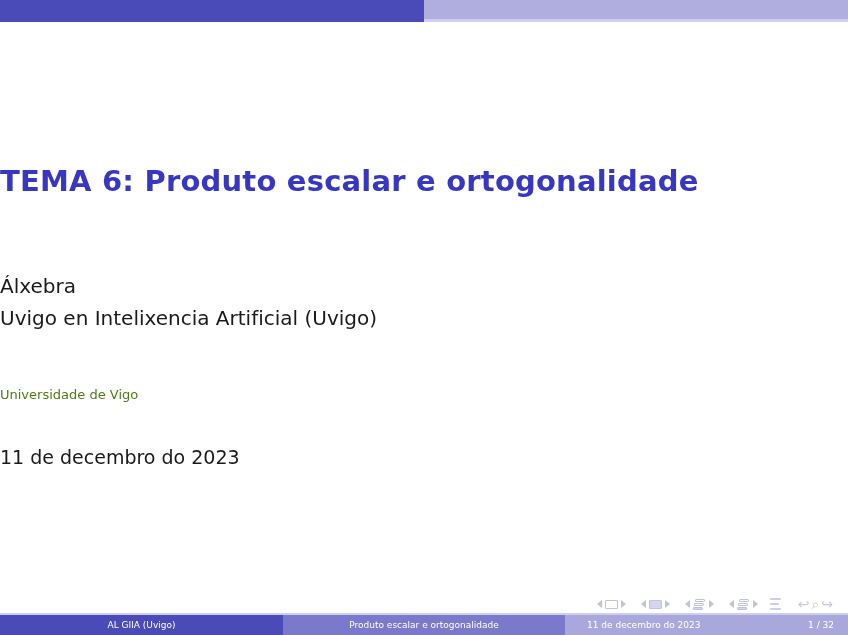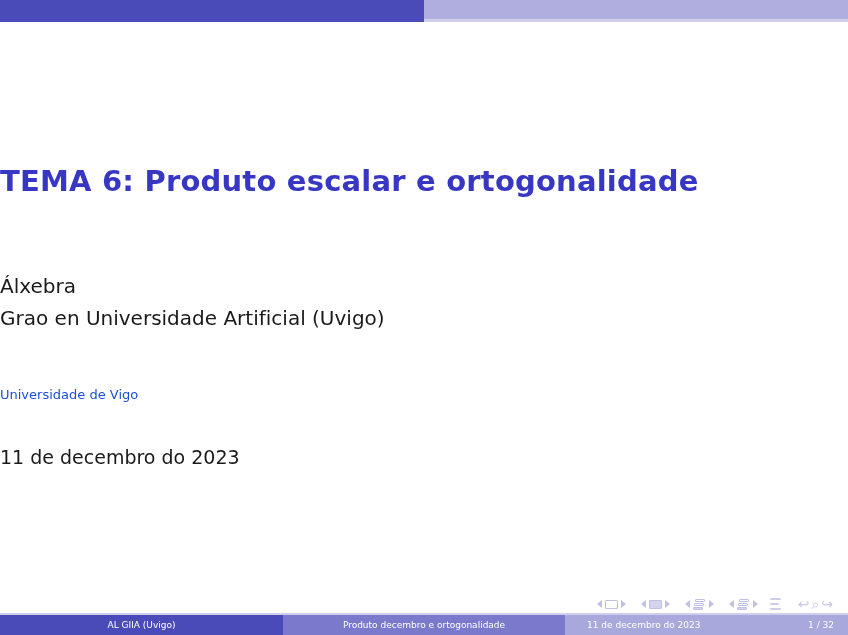--- a/index.html
+++ b/index.html
@@ -95,21 +95,21 @@
     font-weight: normal;
   }
 
   .institute {
     position: absolute;
     top: 365px;
     left: 0;
     width: 848px;
     font-family: "DejaVu Sans", sans-serif;
     font-size: 13px;
-    color: #1d4ed8;
+    color: #4d7c0f;
   }
 
   .date-line {
     position: absolute;
     top: 424px;
     left: 0;
     width: 848px;
     font-family: "DejaVu Sans", sans-serif;
     font-size: 19px;
     color: #1a1a1a;
@@ -257,21 +257,21 @@
   </div>
   <div class="headbar-rule"></div>
   <div class="headbar-rule-right"></div>
 
   <div class="titlepage">
 
     <div class="slide-title">TEMA 6: Produto escalar e ortogonalidade</div>
 
     <div class="author-block">
       <div class="author-line">Álxebra</div>
-      <div class="author-line">Grao en Universidade Artificial (Uvigo)</div>
+      <div class="author-line">Uvigo en Intelixencia Artificial (Uvigo)</div>
     </div>
 
     <div class="institute">Universidade de Vigo</div>
 
     <div class="date-line">11 de decembro do 2023</div>
   </div>
 
   <div class="navsymbols">
 
     <div class="nav-group">
@@ -313,20 +313,20 @@
     </div>
 
     <span class="nav-back">↩</span>
     <span class="nav-search">⌕</span>
     <span class="nav-fwd">↪</span>
   </div>
 
   <div class="foot-rule"></div>
   <div class="footline">
     <div class="foot-seg foot-author">AL GIIA  (Uvigo)</div>
-    <div class="foot-seg foot-title">Produto decembro e ortogonalidade</div>
+    <div class="foot-seg foot-title">Produto escalar e ortogonalidade</div>
     <div class="foot-seg foot-date">
       <span>11 de decembro do 2023</span>
       <span class="page-no">1 / 32</span>
     </div>
   </div>
 
 </div>
 
 </body></html>

